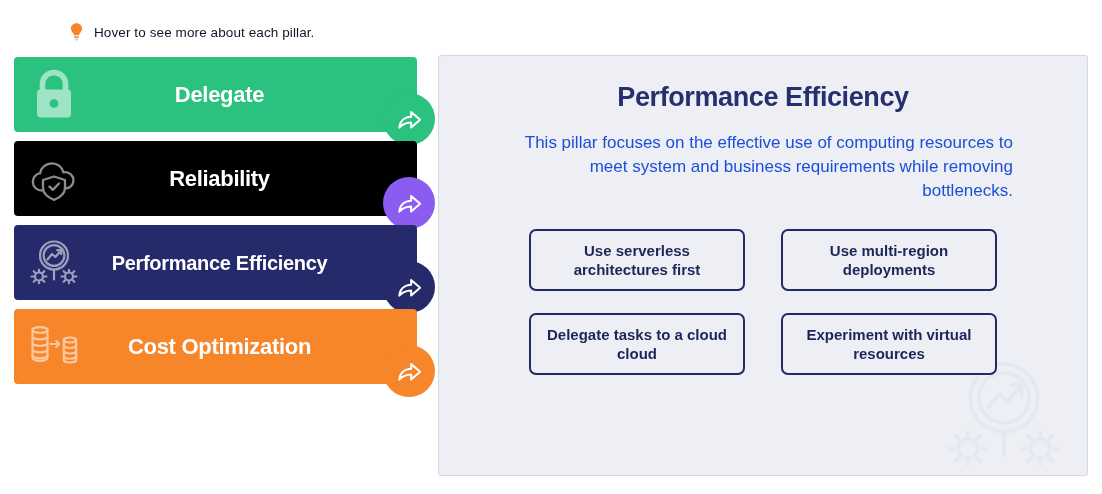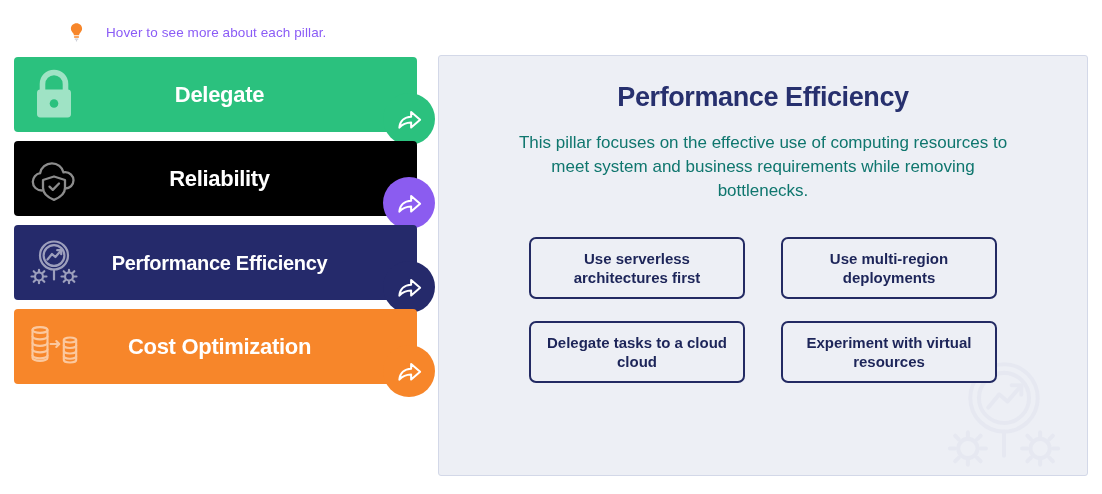--- a/index.html
+++ b/index.html
@@ -29,24 +29,23 @@
     gap: 9px;
     height: 22px;
   }
   .hint-bulb {
     width: 17px;
     height: 20px;
     display: block;
   }
   .hint-text {
     font-size: 13.5px;
-    color: #8b5cf6;
+    color: #0f172a;
     letter-spacing: .1px;
     white-space: nowrap;
-    margin-left: 12px;
   }
 
   
   .pillars {
     position: absolute;
     left: 14px;
     top: 57px;
     width: 403px;
   }
 
@@ -135,29 +134,29 @@
     text-align: center;
     font-size: 27px;
     font-weight: bold;
     color: #27306e;
     letter-spacing: -.4px;
     line-height: 1.1;
   }
 
   .panel-desc {
     margin-top: 18px;
-    text-align: center;
+    text-align: right;
     font-size: 17px;
     line-height: 1.42;
-    color: #0f766e;
+    color: #1d4ed8;
     padding: 0 36px;
   }
 
   .reco-grid {
-    margin: 34px auto 0 auto;
+    margin: 26px auto 0 auto;
     width: 468px;
     display: grid;
     grid-template-columns: 216px 216px;
     column-gap: 36px;
     row-gap: 22px;
   }
 
   .reco {
     height: 62px;
     background: #edeff5;

